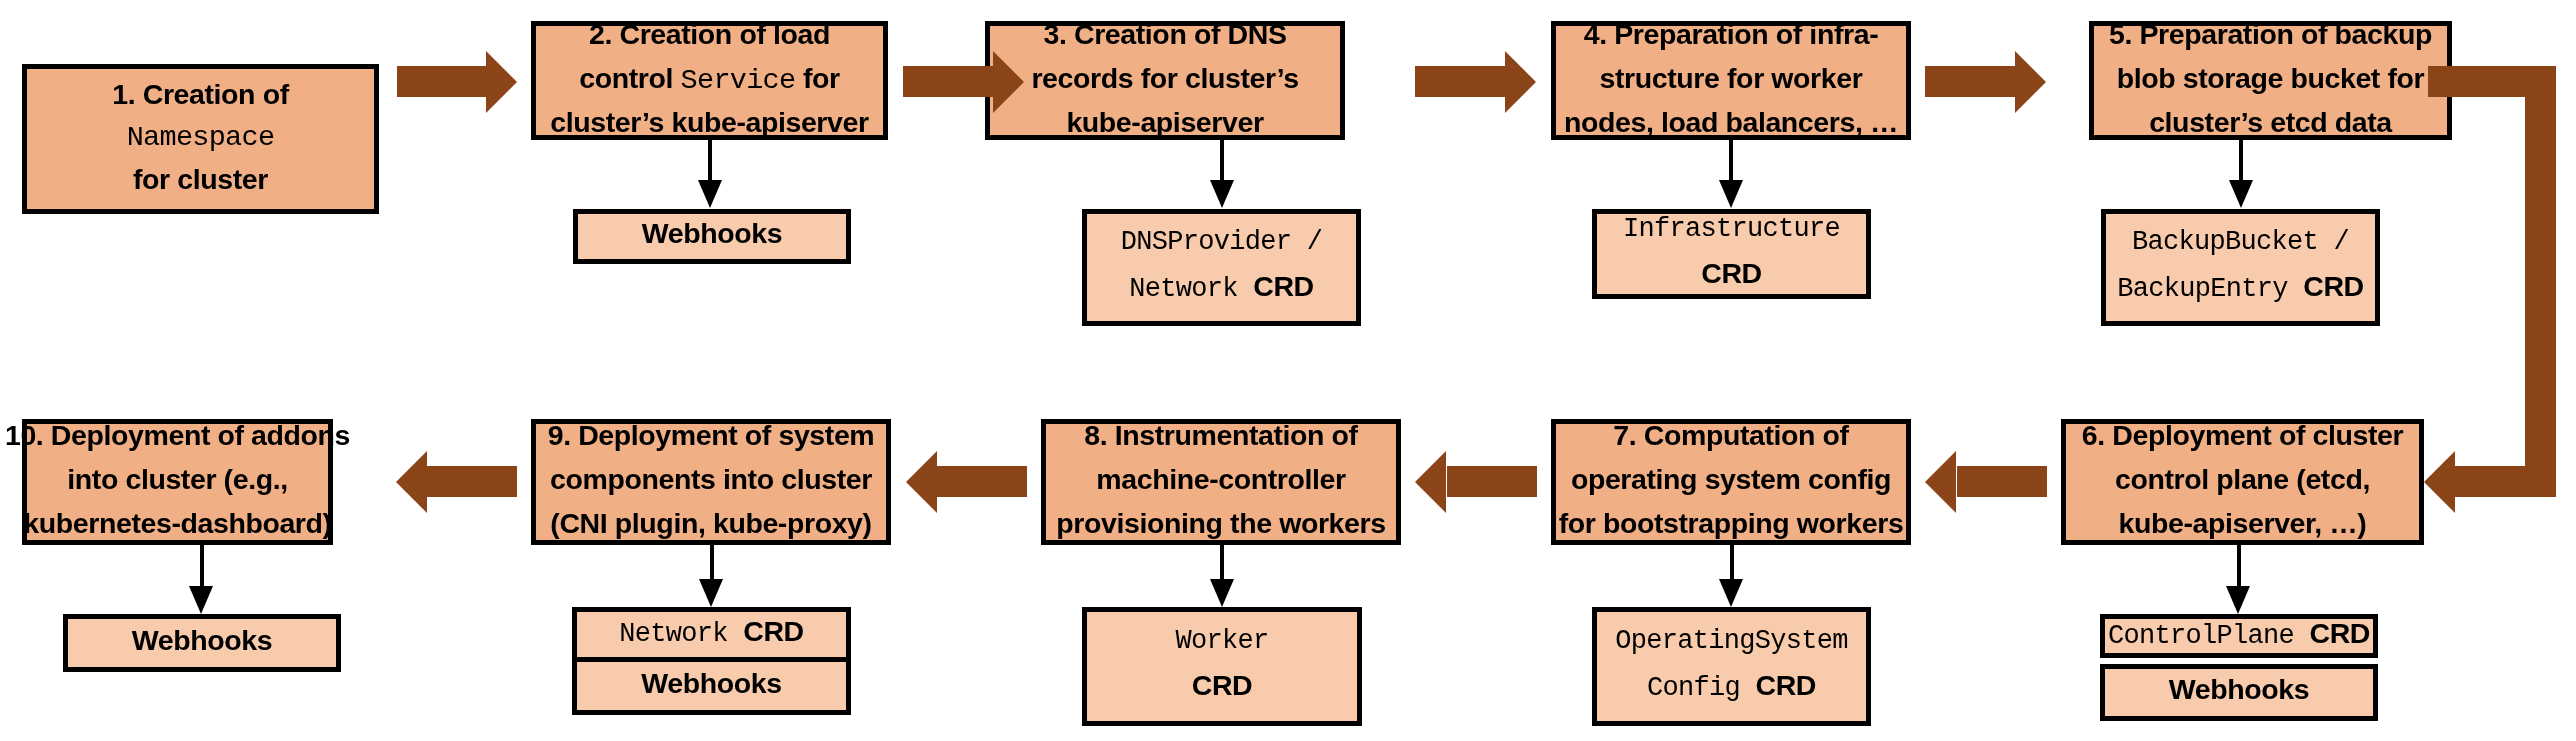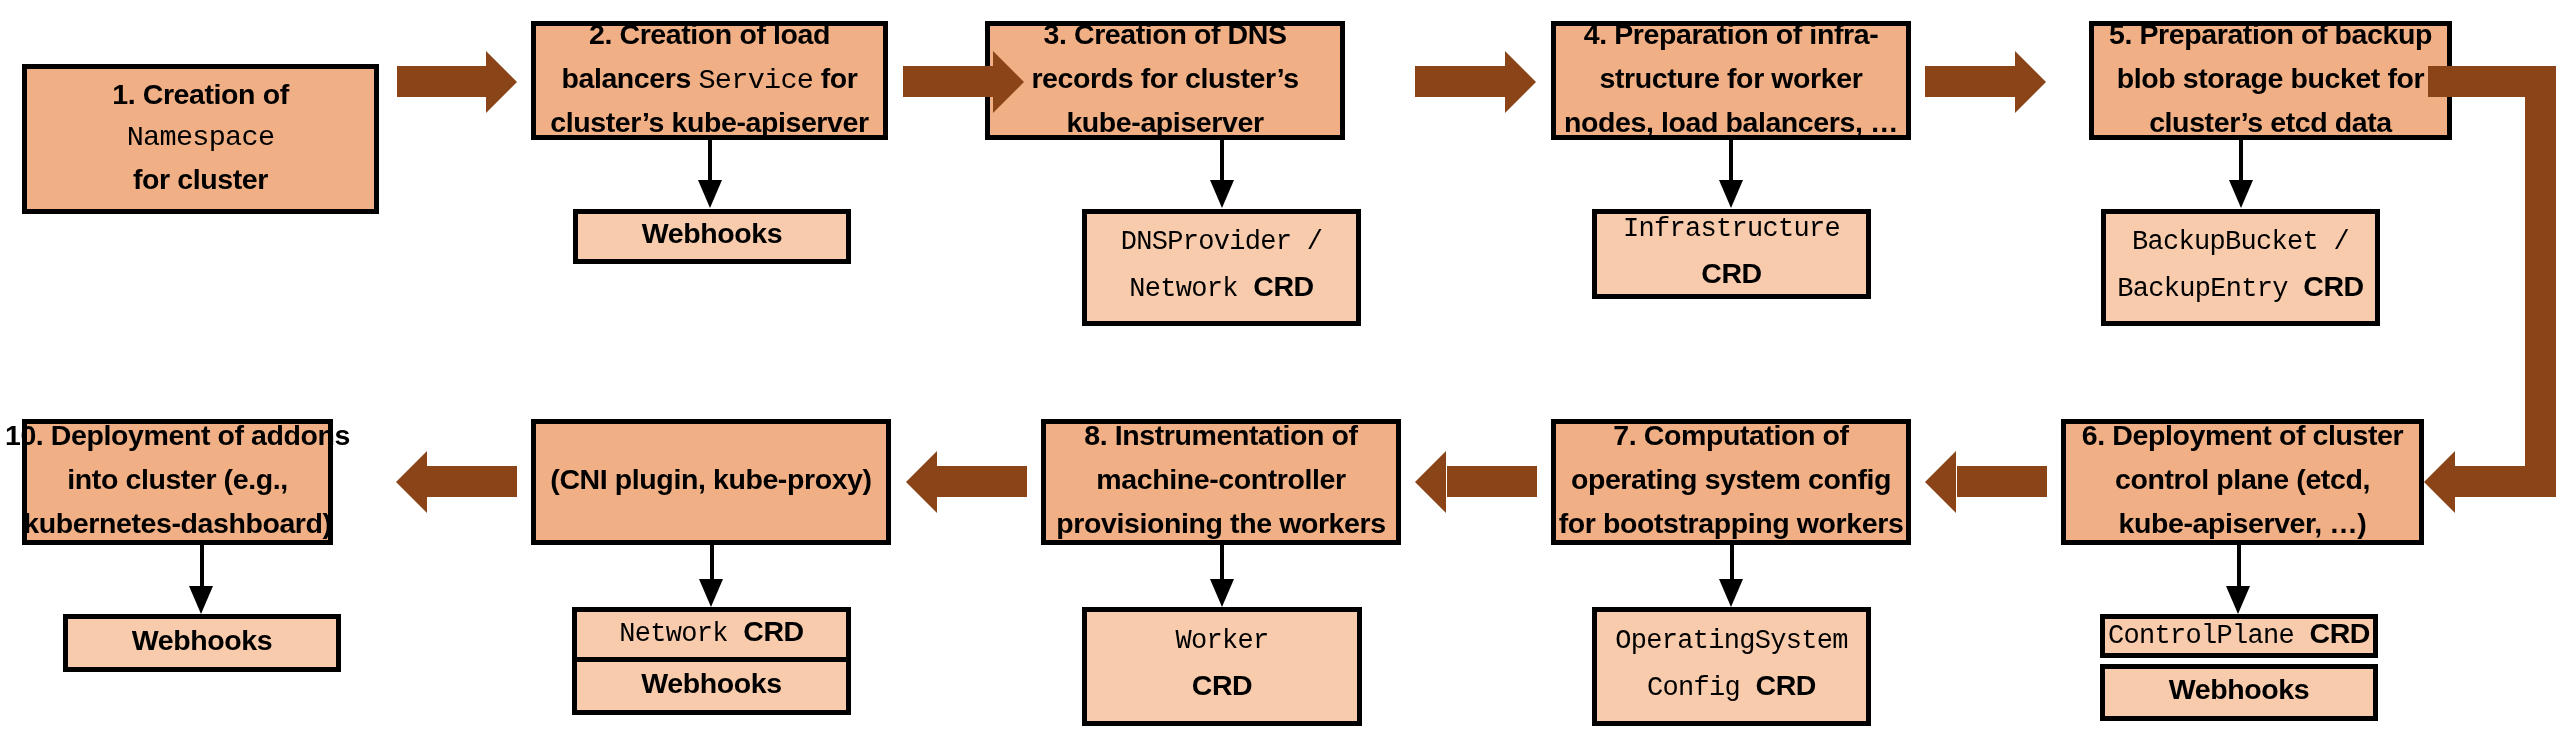--- a/index.html
+++ b/index.html
@@ -74,21 +74,21 @@
 <body>
 
 <div id="stage">
     <div class="node step" style="left: 22px; top: 21.4px; width: 357px; height: 150px; background: rgb(240, 175, 132); border-color: rgb(0, 0, 0); margin-top: 43px;">
       <div class="tline"><span class="seg-sans">1. Creation of</span></div>
       <div class="tline"><span class="seg-mono">Namespace</span></div>
       <div class="tline"><span class="seg-sans">for cluster</span></div>
     </div>
     <div class="node step" style="left: 531px; top: 21.4px; width: 357px; height: 119px; background: rgb(240, 175, 132); border-color: rgb(0, 0, 0);">
       <div class="tline"><span class="seg-sans">2. Creation of load</span></div>
-      <div class="tline"><span class="seg-sans">balancers </span><span class="seg-mono">Service</span><span class="seg-sans"> for</span></div>
+      <div class="tline"><span class="seg-sans">control </span><span class="seg-mono">Service</span><span class="seg-sans"> for</span></div>
       <div class="tline"><span class="seg-sans">cluster’s kube-apiserver</span></div>
     </div>
     <div class="node step" style="left: 985px; top: 21.4px; width: 360px; height: 119px; background: rgb(240, 175, 132); border-color: rgb(0, 0, 0);">
       <div class="tline"><span class="seg-sans">3. Creation of DNS</span></div>
       <div class="tline"><span class="seg-sans">records for cluster’s</span></div>
       <div class="tline"><span class="seg-sans">kube-apiserver</span></div>
     </div>
     <div class="node step" style="left: 1551px; top: 21.4px; width: 360px; height: 119px; background: rgb(240, 175, 132); border-color: rgb(0, 0, 0);">
       <div class="tline"><span class="seg-sans">4. Preparation of infra-</span></div>
       <div class="tline"><span class="seg-sans">structure for worker</span></div>
@@ -108,20 +108,22 @@
       <div class="tline"><span class="seg-sans">7. Computation of</span></div>
       <div class="tline"><span class="seg-sans">operating system config</span></div>
       <div class="tline"><span class="seg-sans">for bootstrapping workers</span></div>
     </div>
     <div class="node step" style="left: 1041px; top: 419px; width: 360px; height: 126px; background: rgb(240, 175, 132); border-color: rgb(0, 0, 0);">
       <div class="tline"><span class="seg-sans">8. Instrumentation of</span></div>
       <div class="tline"><span class="seg-sans">machine-controller</span></div>
       <div class="tline"><span class="seg-sans">provisioning the workers</span></div>
     </div>
     <div class="node step" style="left: 531px; top: 419px; width: 360px; height: 126px; background: rgb(240, 175, 132); border-color: rgb(0, 0, 0);">
+      <div class="tline"><span class="seg-sans">9. Deployment of system</span></div>
+      <div class="tline"><span class="seg-sans">components into cluster</span></div>
       <div class="tline"><span class="seg-sans">(CNI plugin, kube-proxy)</span></div>
     </div>
     <div class="node step" style="left: 22px; top: 419px; width: 311px; height: 126px; background: rgb(240, 175, 132); border-color: rgb(0, 0, 0);">
       <div class="tline"><span class="seg-sans">10. Deployment of addons</span></div>
       <div class="tline"><span class="seg-sans">into cluster (e.g.,</span></div>
       <div class="tline"><span class="seg-sans">kubernetes-dashboard)</span></div>
     </div>
     <div class="node sub" style="left: 573px; top: 209px; width: 278px; height: 55px; background: rgb(247, 203, 172); border-color: rgb(0, 0, 0);">
       <div class="tline"><span class="seg-sans">Webhooks</span></div>
     </div>

